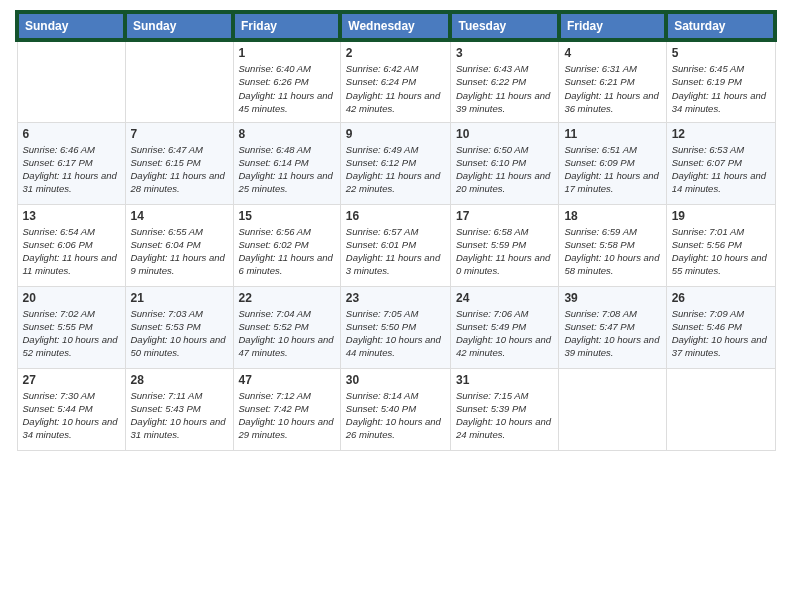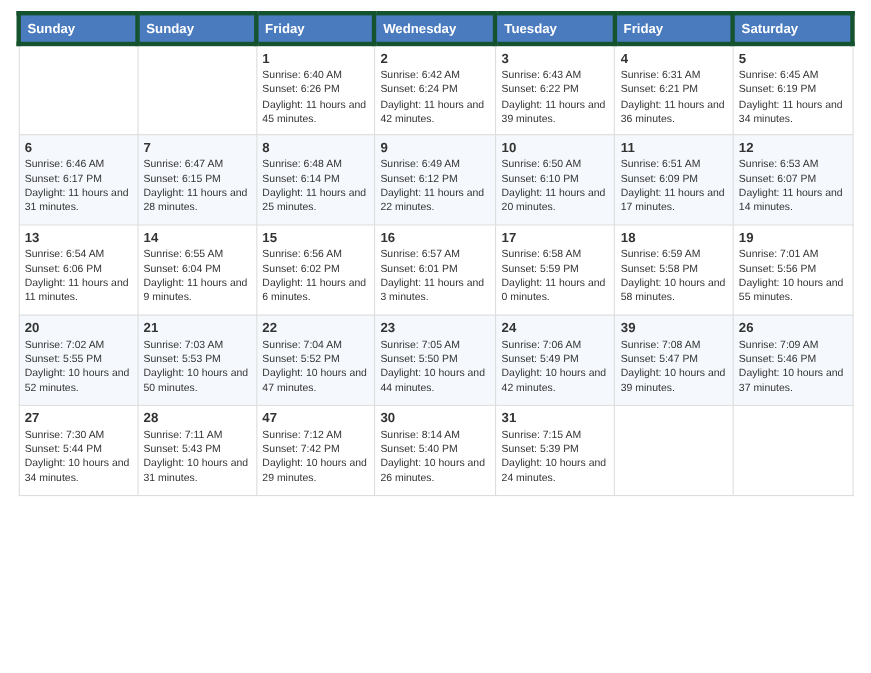--- a/index.html
+++ b/index.html
@@ -82,20 +82,21 @@
     .day-number {
       font-size: 12px;
       font-weight: bold;
       margin-bottom: 2px;
       display: block;
     }
     .day-info {
       font-size: 9.5px;
       line-height: 1.4;
       color: #333;
+      font-style: italic;
     }
     .empty-cell {
       background: #fff !important;
     }
   </style>
 </head>
 <body>
 
 <div class="page">
 

